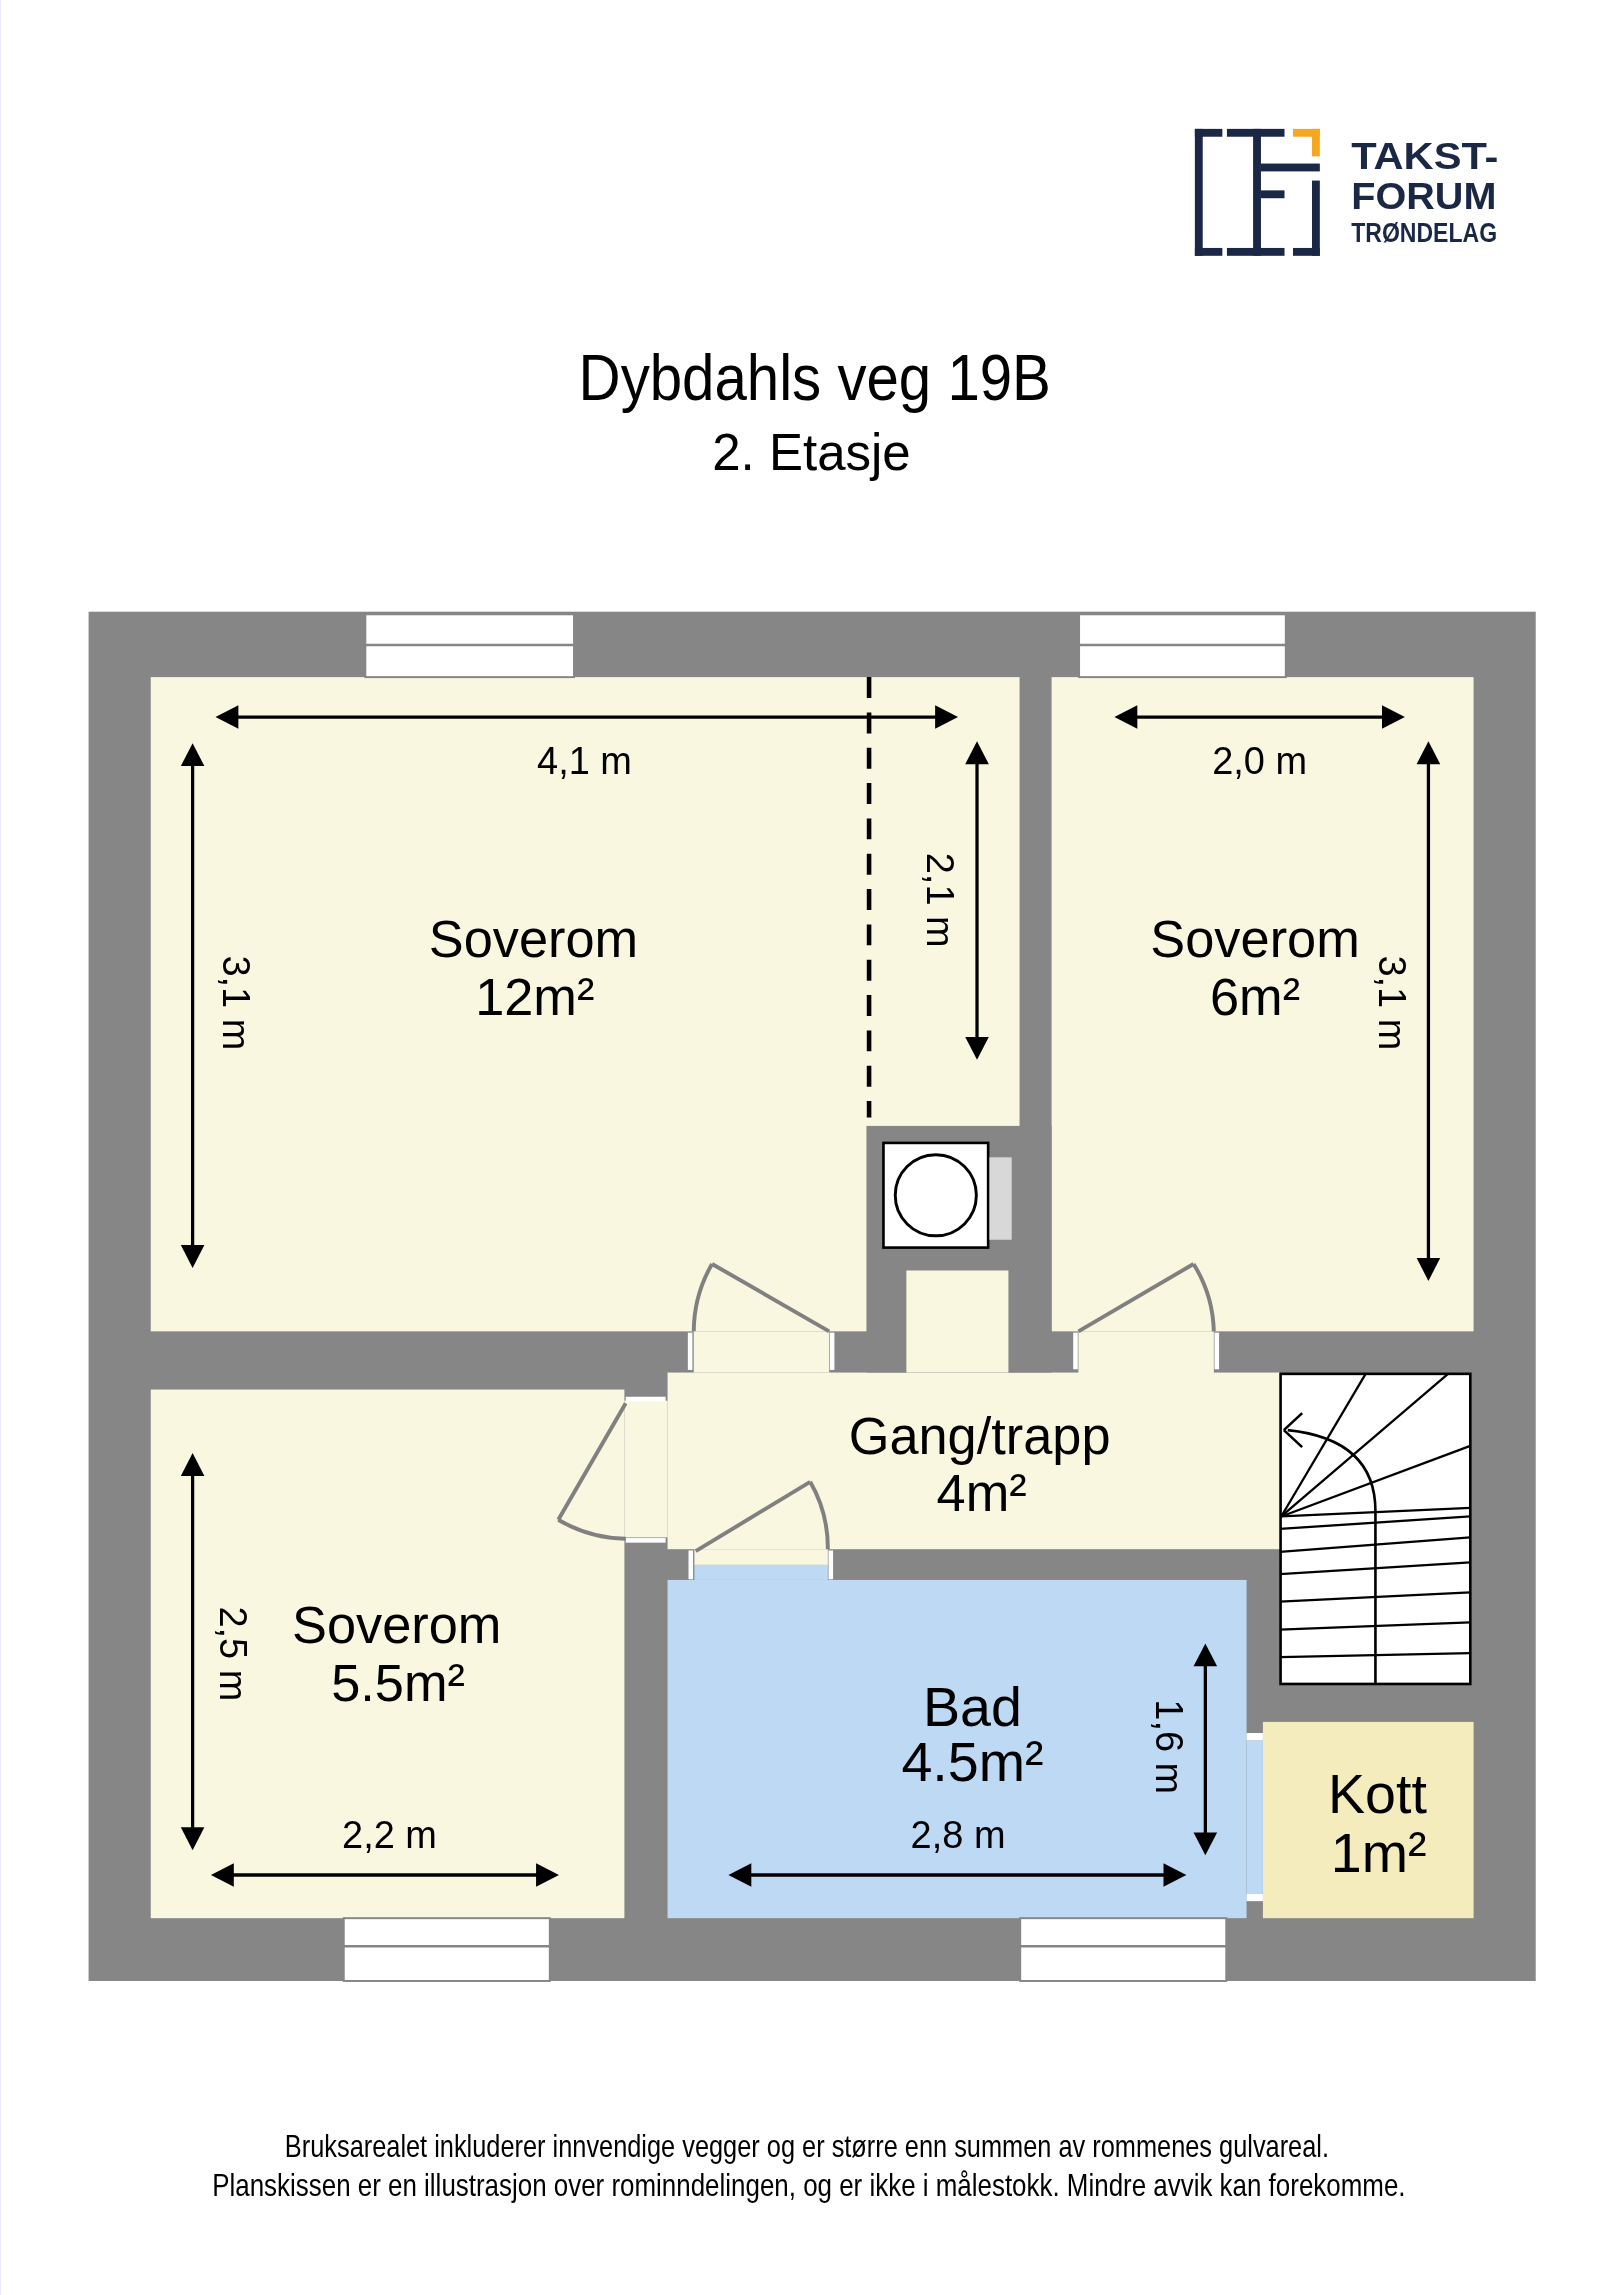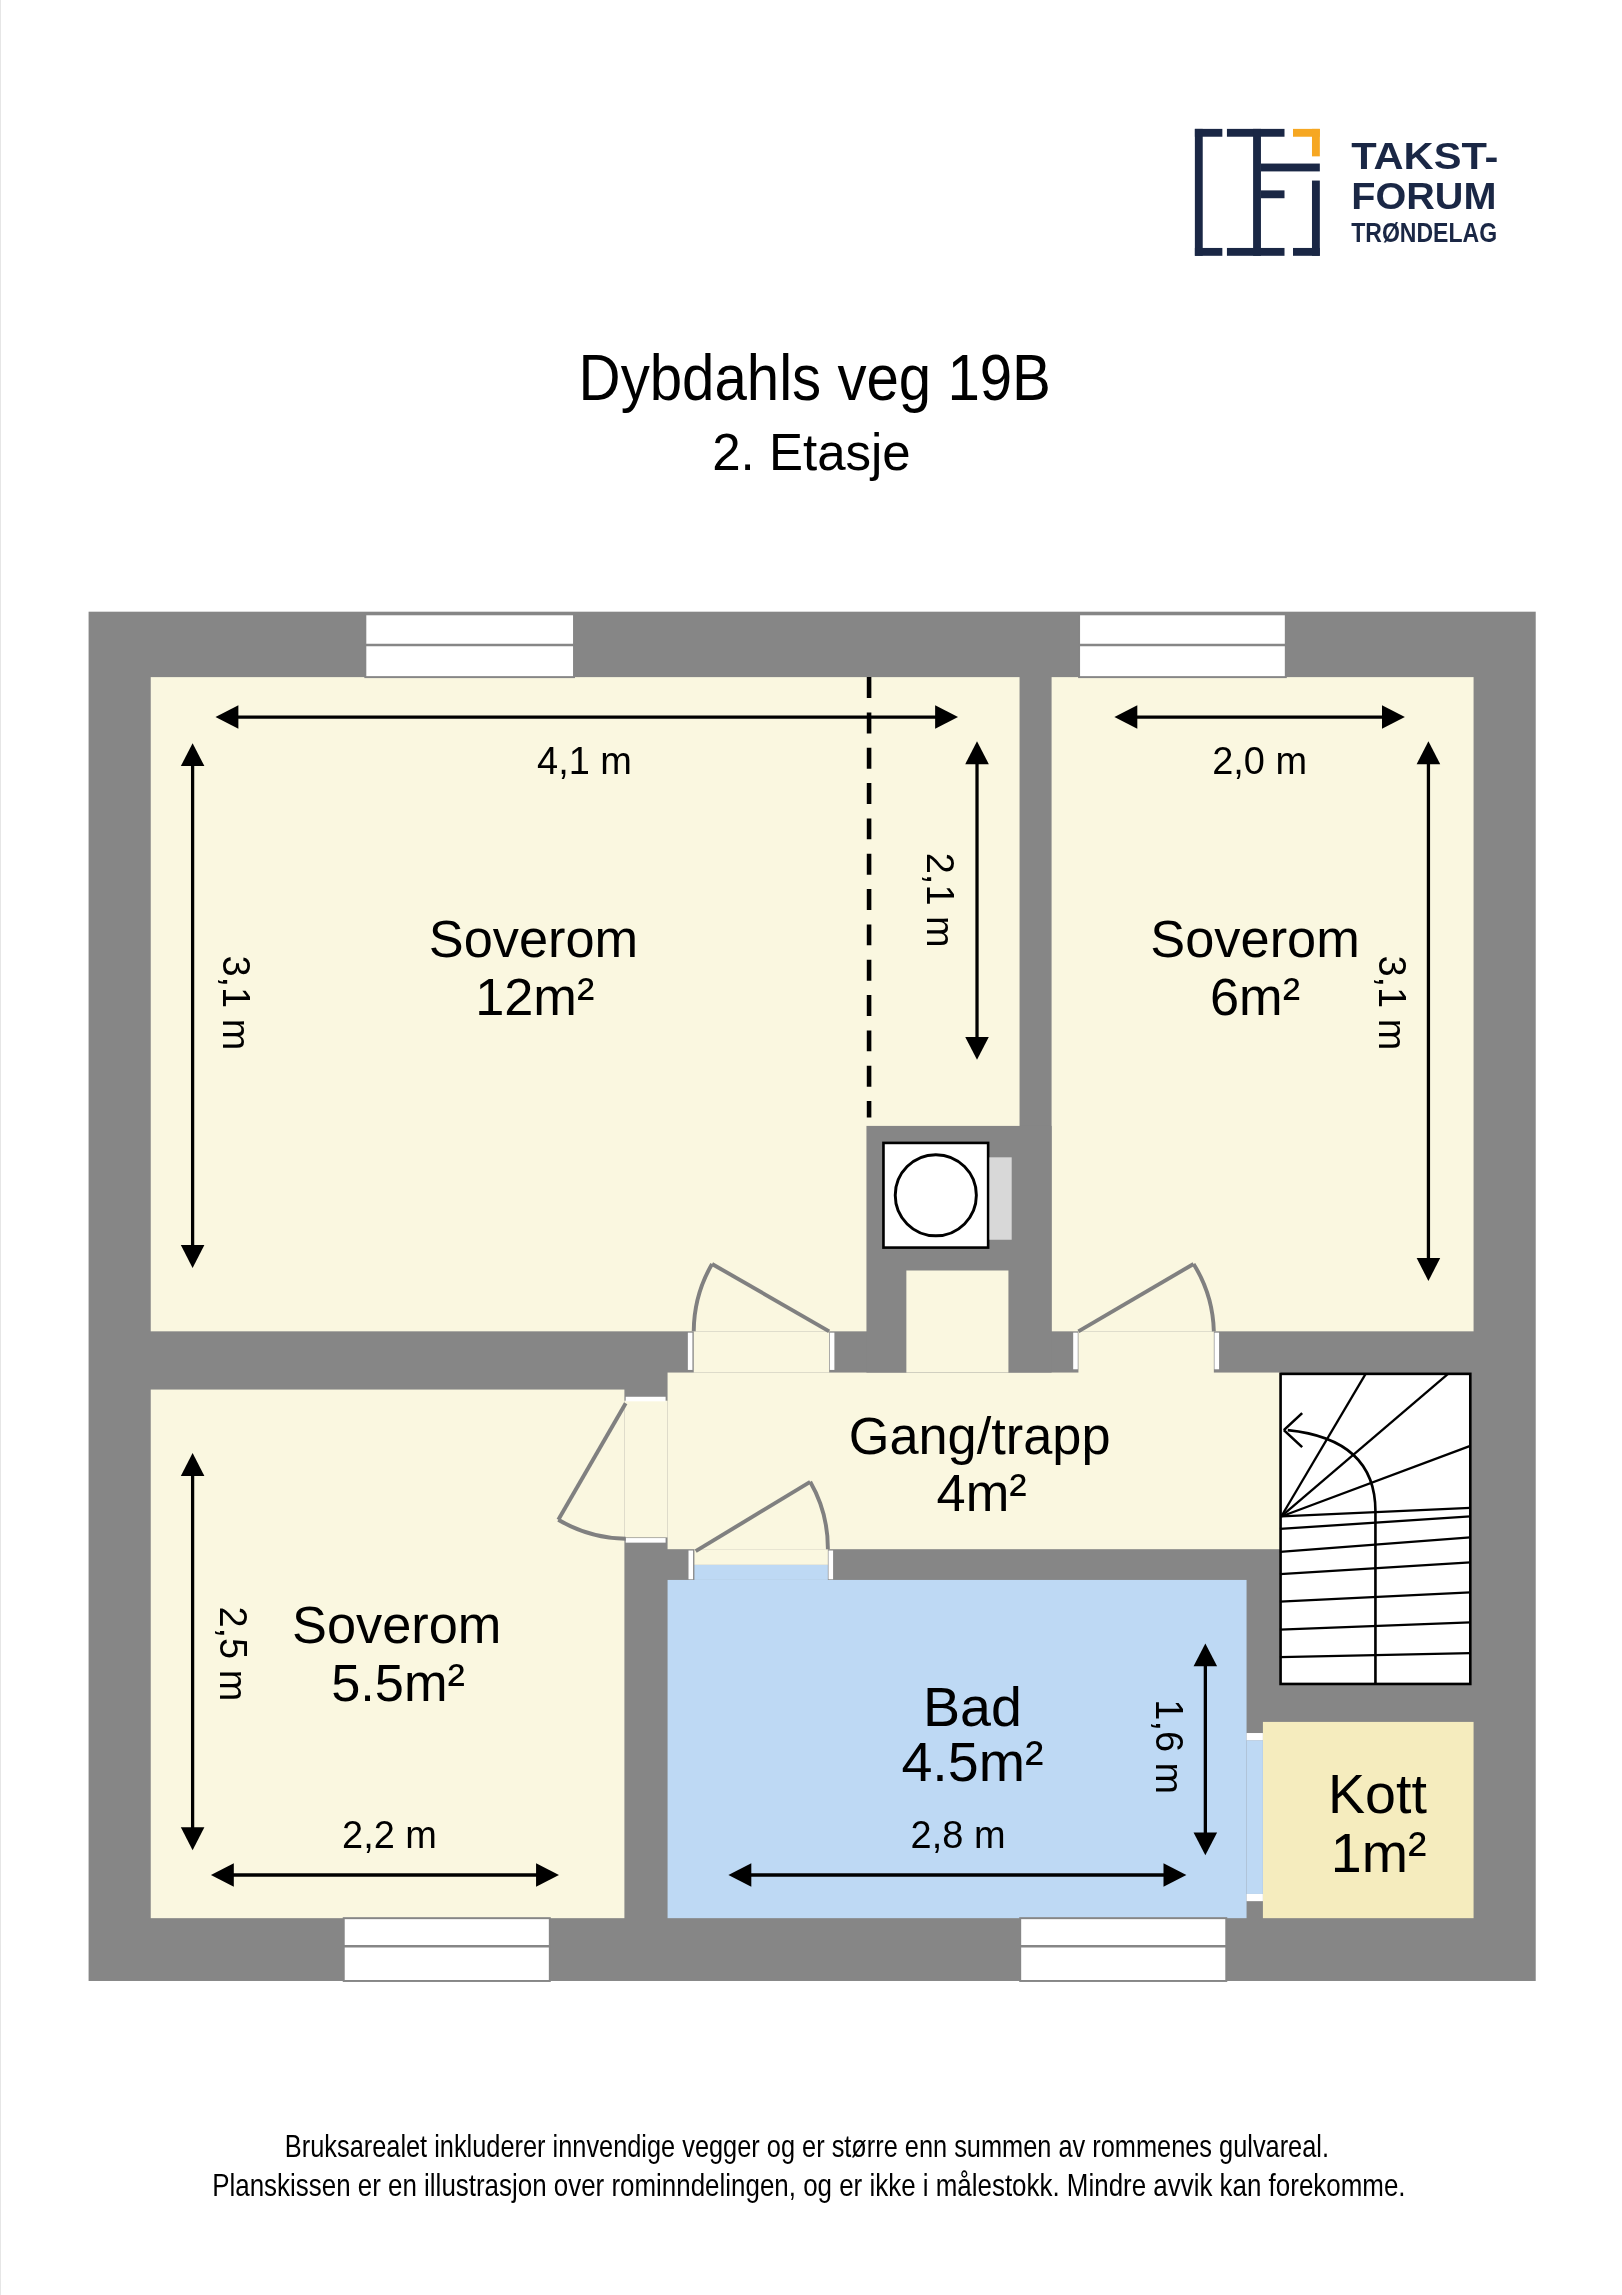--- a/index.html
+++ b/index.html
@@ -1,16 +1,16 @@
 <!DOCTYPE html>
 <html style="font-size:10.5px"><head>
 <meta charset="utf-8">
 <style>
   html,body{margin:0;padding:0;background:#ffffff;}
-  #page{width:1623px;height:2295px;position:relative;background:#a3a3a3;
+  #page{width:1623px;height:2295px;position:relative;background:#c4b5fd;
         font-family:"Liberation Sans", sans-serif;}
   svg{position:absolute;left:0;top:0;}
 </style>
 </head>
 <body>
 <div id="page">
 <svg width="1623" height="2295" viewBox="0 0 2480 3508">
 
   <rect x="0" y="0" width="2480" height="3508" fill="#ffffff"></rect>
 

